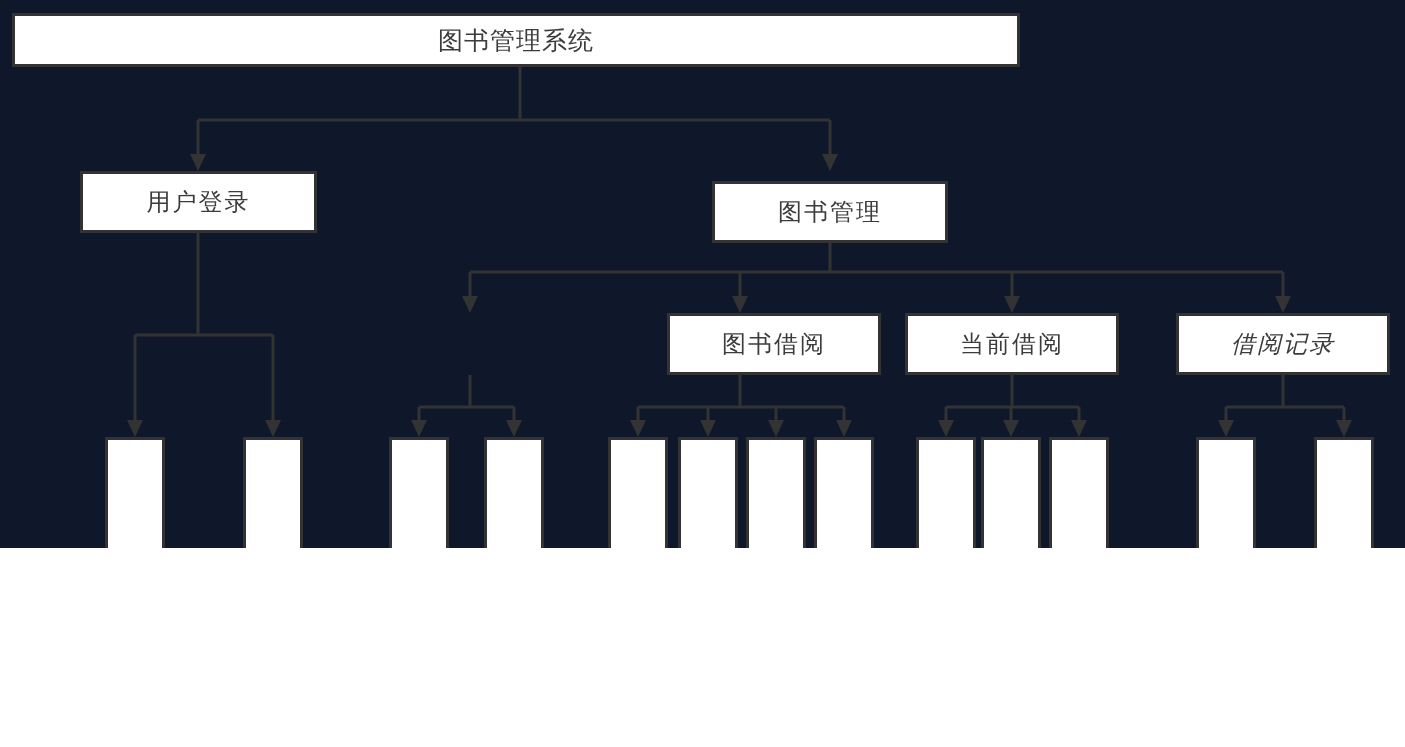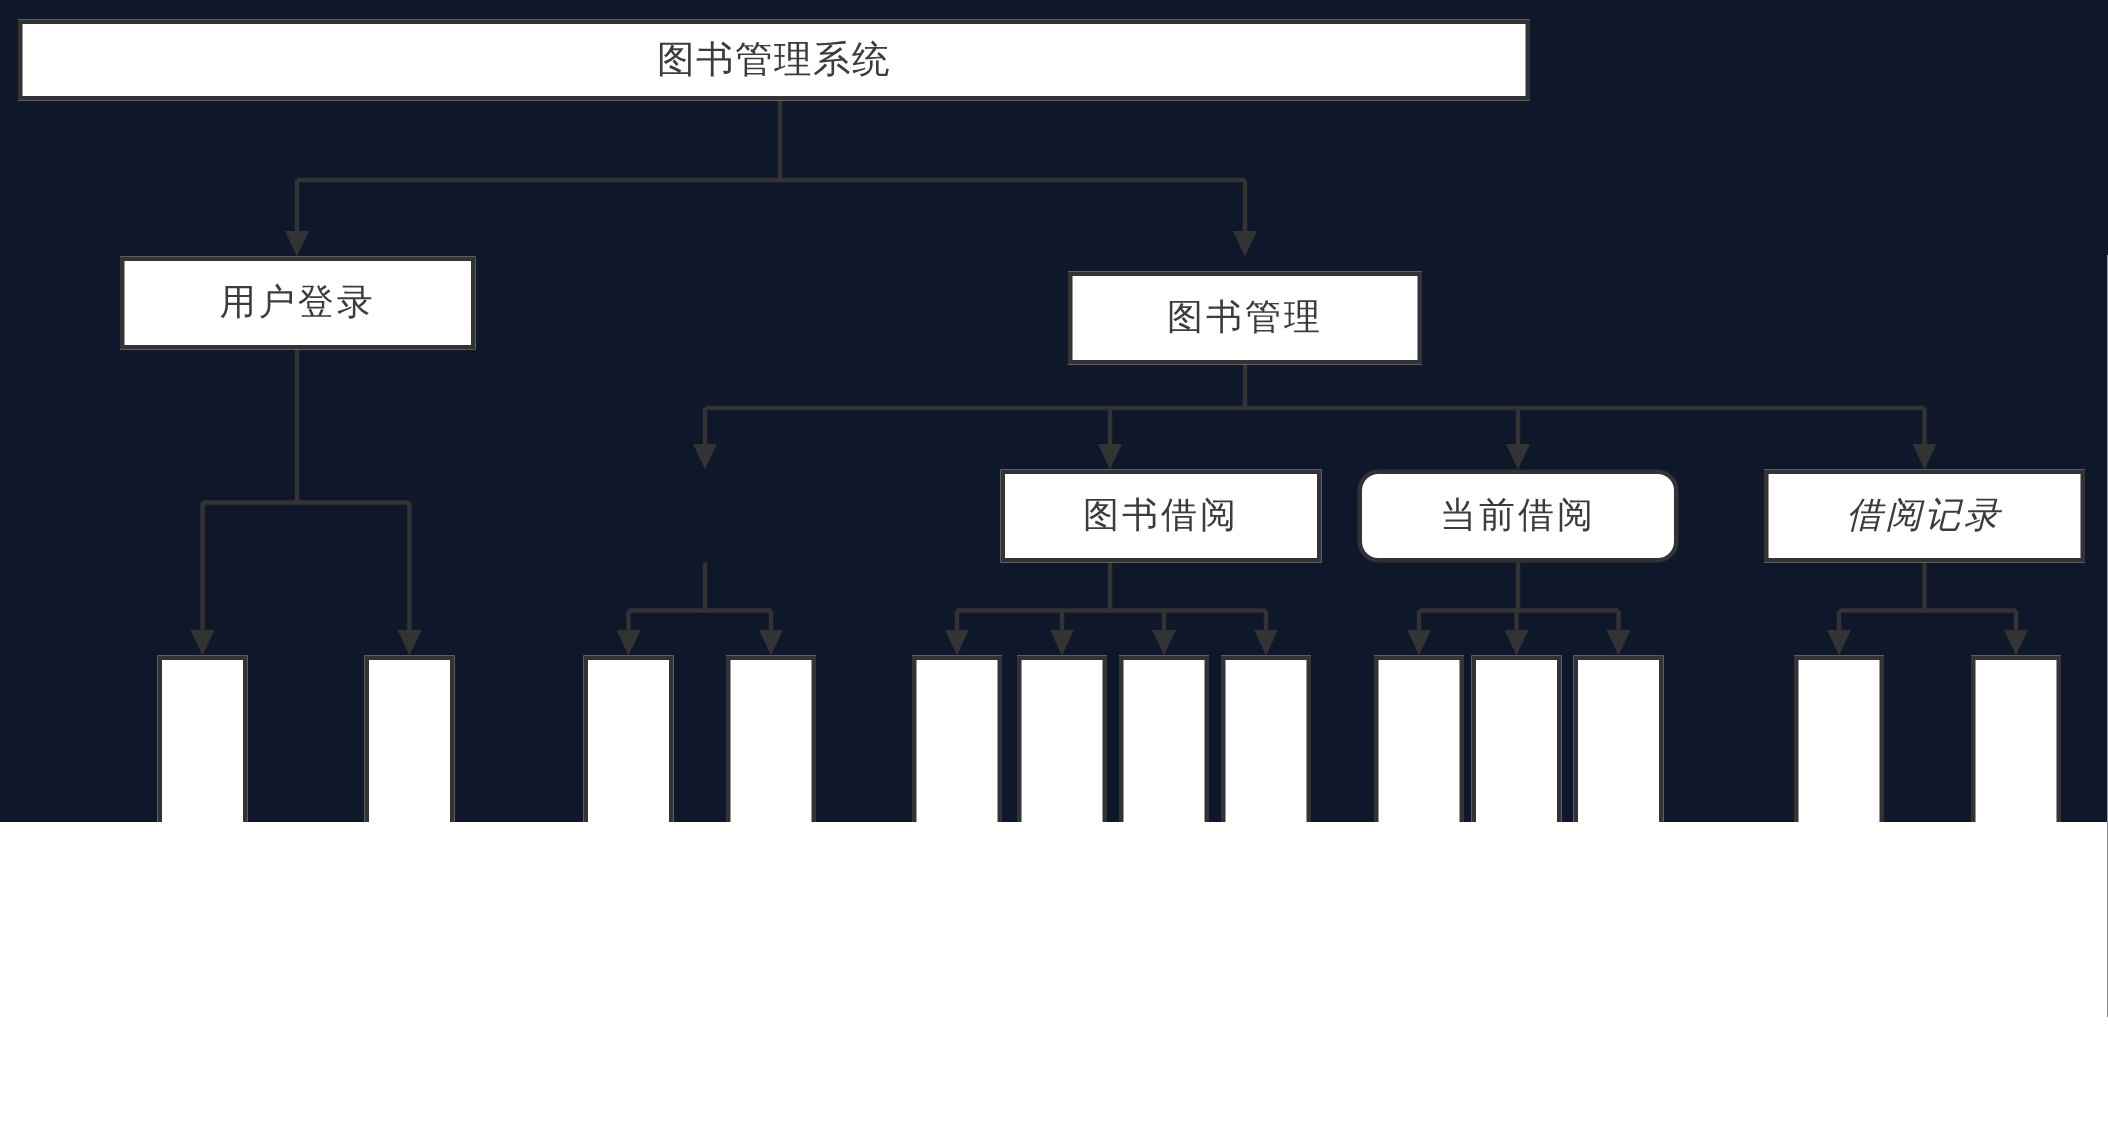--- a/index.html
+++ b/index.html
@@ -30,21 +30,21 @@
     font-size: 24px;
     letter-spacing: 2px;
     line-height: 1;
     white-space: nowrap;
   }
   .root-node  { left: 12px;  top: 13px;  width: 1008px; height: 54px; font-size: 25px; letter-spacing: 1px; }
   .l2-1 { left: 80px;  top: 171px; width: 237px; height: 62px; }
   .l2-2 { left: 712px; top: 171px; width: 236px; height: 62px; margin-top: 10px; }
   .l3-1 { left: 363px;  top: 313px; width: 214px; height: 62px; }
   .l3-2 { left: 667px;  top: 313px; width: 214px; height: 62px; }
-  .l3-3 { left: 905px;  top: 313px; width: 214px; height: 62px; border-radius: 14px; }
+  .l3-3 { left: 905px;  top: 313px; width: 214px; height: 62px; }
   .l3-4 { left: 1176px; top: 313px; width: 214px; height: 62px; font-style: italic; }
   .leaf { top: 437px; width: 60px; height: 298px; }
   .vtext {
     writing-mode: vertical-rl;
     text-orientation: mixed;
     font-size: 24px;
     letter-spacing: 7px;
     line-height: 1;
   }
   .vtext.long   { letter-spacing: 4px; }

